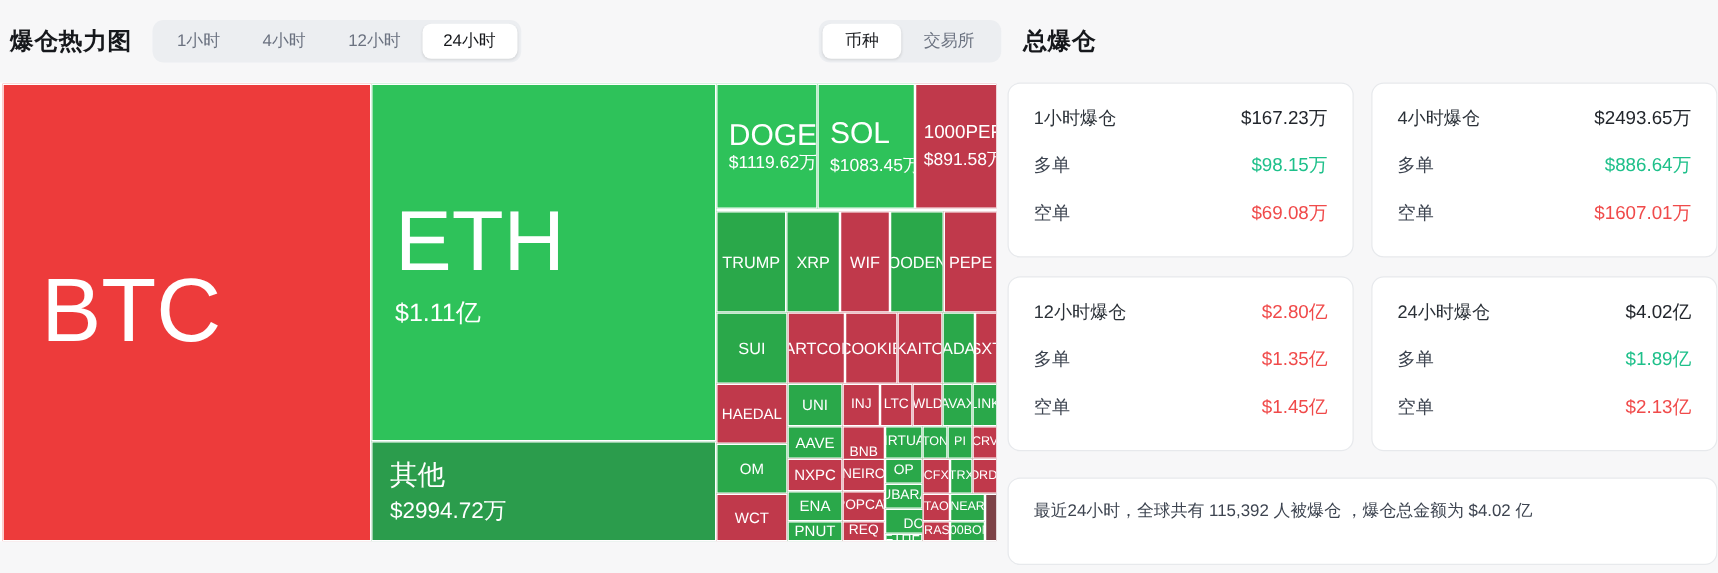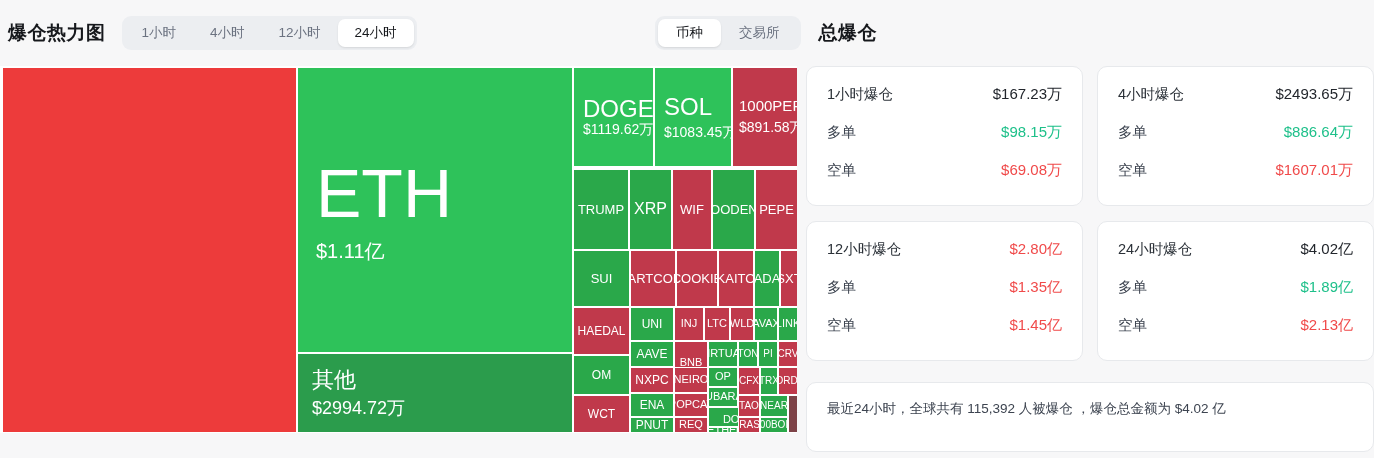--- a/index.html
+++ b/index.html
@@ -106,20 +106,21 @@
   <div class="right-header">
     <div class="seg" id="panel-seg">
         <div class="seg-item on">币种</div>
         <div class="seg-item">交易所</div>
       </div>
     <div class="rh-title">总爆仓</div>
   </div>
 
   <div class="treemap" id="treemap">
       <div class="tile red" style="left: 2px; top: 1px; width: 295px; height: 366px; padding: 0px 30px;">
+        <div class="sym" style="font-size: 72px;">BTC</div>
       </div>
       <div class="tile green" style="left: 297px; top: 1px; width: 276px; height: 286px; padding: 0px 18px;">
         <div class="sym" style="font-size: 68px;">ETH</div>
         <div class="val" style="font-size: 20px; margin-top: 10.8px;">$1.11亿</div>
       </div>
       <div class="tile dark" style="left: 297px; top: 287px; width: 276px; height: 80px; padding: 0px 14px;">
         <div class="sym" style="font-size: 22px;">其他</div>
         <div class="val" style="font-size: 18px; margin-top: 8.1px;">$2994.72万</div>
       </div>
       <div class="tile green" style="left: 573px; top: 1px; width: 81px; height: 100px; padding: 0px 9px;">
@@ -131,21 +132,21 @@
         <div class="val" style="font-size: 14px; margin-top: 6.3px;">$1083.45万</div>
       </div>
       <div class="tile red2" style="left: 732px; top: 1px; width: 66px; height: 100px; padding: 0px 6px;">
         <div class="sym" style="font-size: 15px;">1000PEPE</div>
         <div class="val" style="font-size: 14px; margin-top: 6.3px;">$891.58万</div>
       </div>
       <div class="tile green2 ctr" style="left: 573px; top: 103px; width: 56px; height: 81px;">
         <div class="sym" style="font-size: 13px;">TRUMP</div>
       </div>
       <div class="tile green2 ctr" style="left: 629px; top: 103px; width: 43px; height: 81px;">
-        <div class="sym" style="font-size: 16px;">XRP</div>
+        <div class="sym" style="font-size: 13px;">XRP</div>
       </div>
       <div class="tile red2 ctr" style="left: 672px; top: 103px; width: 40px; height: 81px;">
         <div class="sym" style="font-size: 13px;">WIF</div>
       </div>
       <div class="tile green2 ctr" style="left: 712px; top: 103px; width: 43px; height: 81px;">
         <div class="sym" style="font-size: 13px;">MOODENG</div>
       </div>
       <div class="tile red2 ctr" style="left: 755px; top: 103px; width: 43px; height: 81px;">
         <div class="sym" style="font-size: 13px;">PEPE</div>
       </div>

